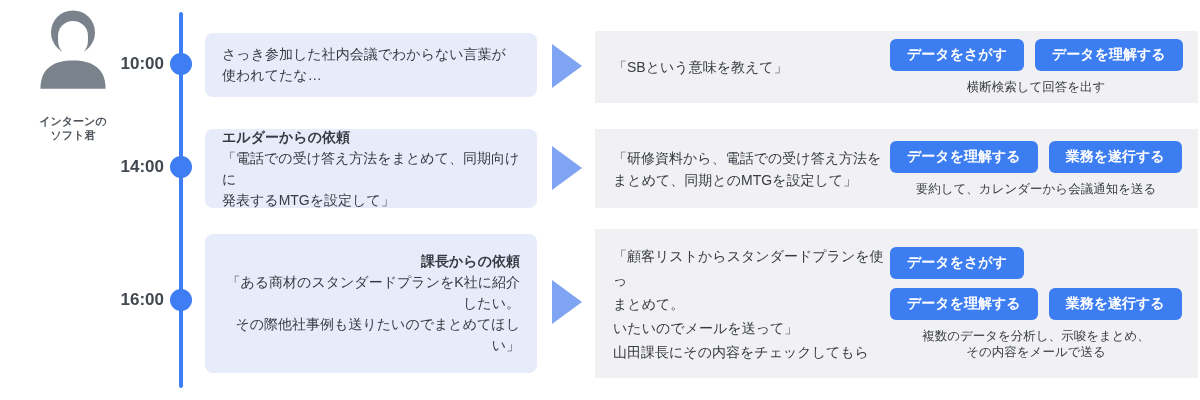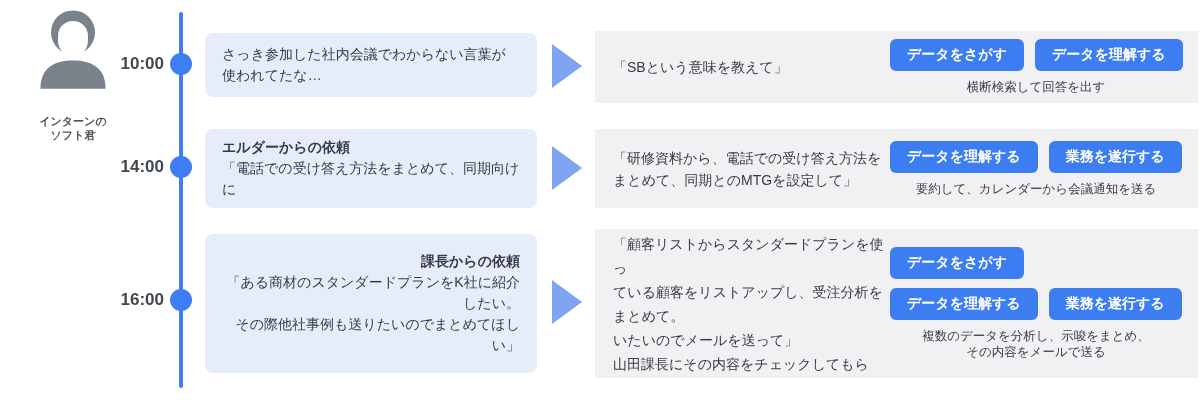--- a/index.html
+++ b/index.html
@@ -101,20 +101,21 @@
       </div>
       <div class="caption">
         <span>横断検索して回答を出す</span>
       </div>
     </div>
   </div>
 
   <div class="scenario-box scn-2">
     <span class="scenario-line scenario-title">エルダーからの依頼</span>
     <span class="scenario-line">「電話での受け答え方法をまとめて、同期向けに</span>
+    <span class="scenario-line">発表するMTGを設定して」</span>
   </div>
   <div class="flow-arrow arr-2"></div>
   <div class="request-box req-2">
     <div class="quote">
       <span>「研修資料から、電話での受け答え方法を</span>
       <span>まとめて、同期とのMTGを設定して」</span>
     </div>
     <div class="actions">
       <div class="btn-row">
         <span class="action-button">データを理解する</span>
@@ -128,21 +129,20 @@
 
   <div class="scenario-box scn-3">
     <span class="scenario-line scenario-title">課長からの依頼</span>
     <span class="scenario-line">「ある商材のスタンダードプランをK社に紹介したい。</span>
     <span class="scenario-line">その際他社事例も送りたいのでまとめてほしい」</span>
   </div>
   <div class="flow-arrow arr-3"></div>
   <div class="request-box req-3">
     <div class="quote">
       <span>「顧客リストからスタンダードプランを使っ</span>
-      <span>ている顧客をリストアップし、受注分析を</span>
       <span>まとめて。</span>
       <span>いたいのでメールを送って」</span>
       <span>山田課長にその内容をチェックしてもら</span>
     </div>
     <div class="actions">
       <div class="btn-row btn-top-row">
         <span class="action-button">データをさがす</span>
       </div>
       <div class="btn-row">
         <span class="action-button">データを理解する</span>

